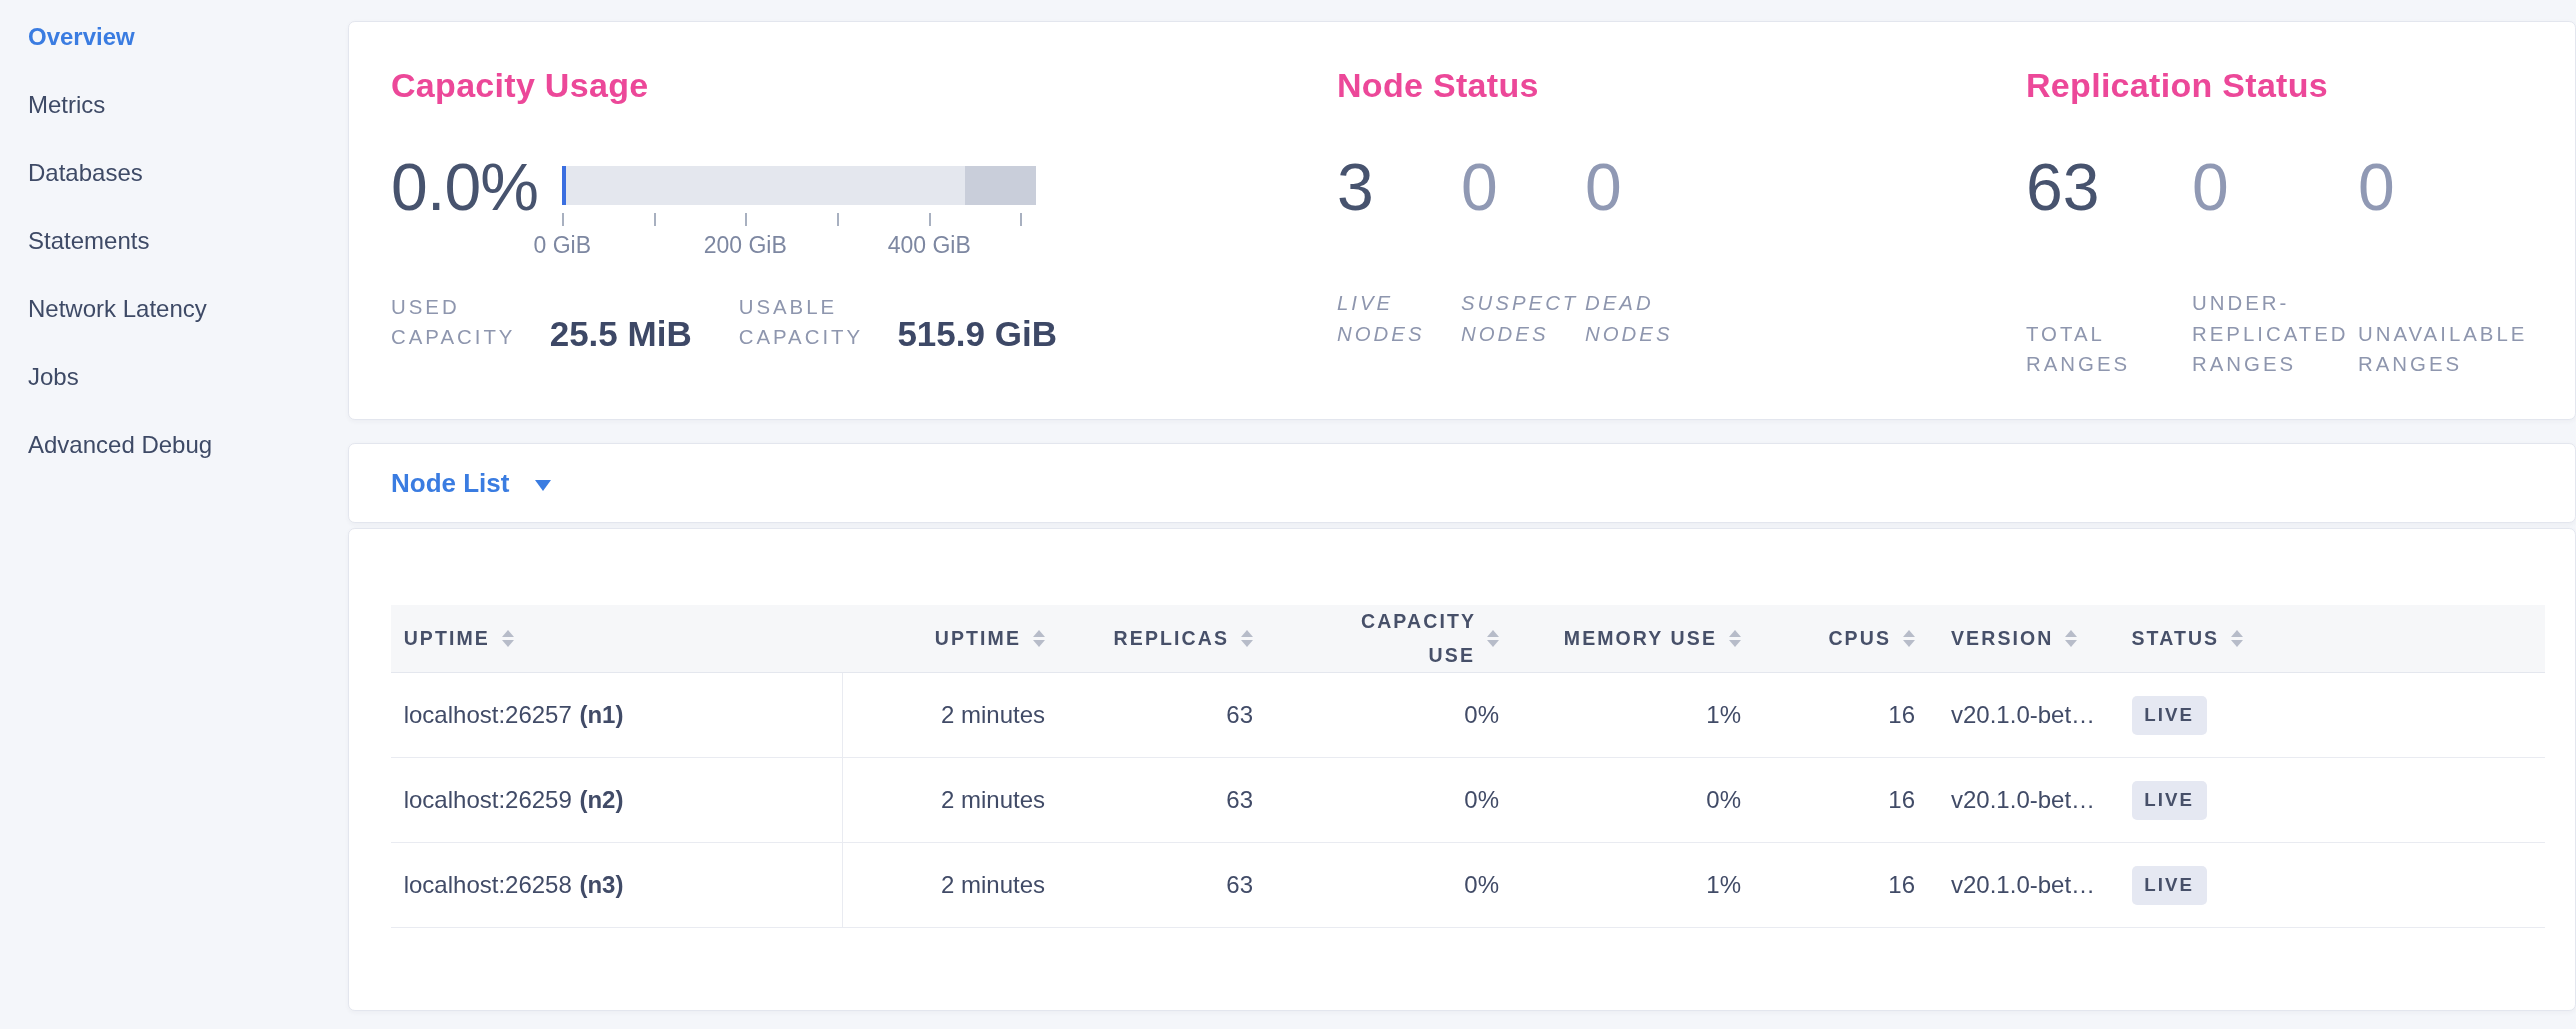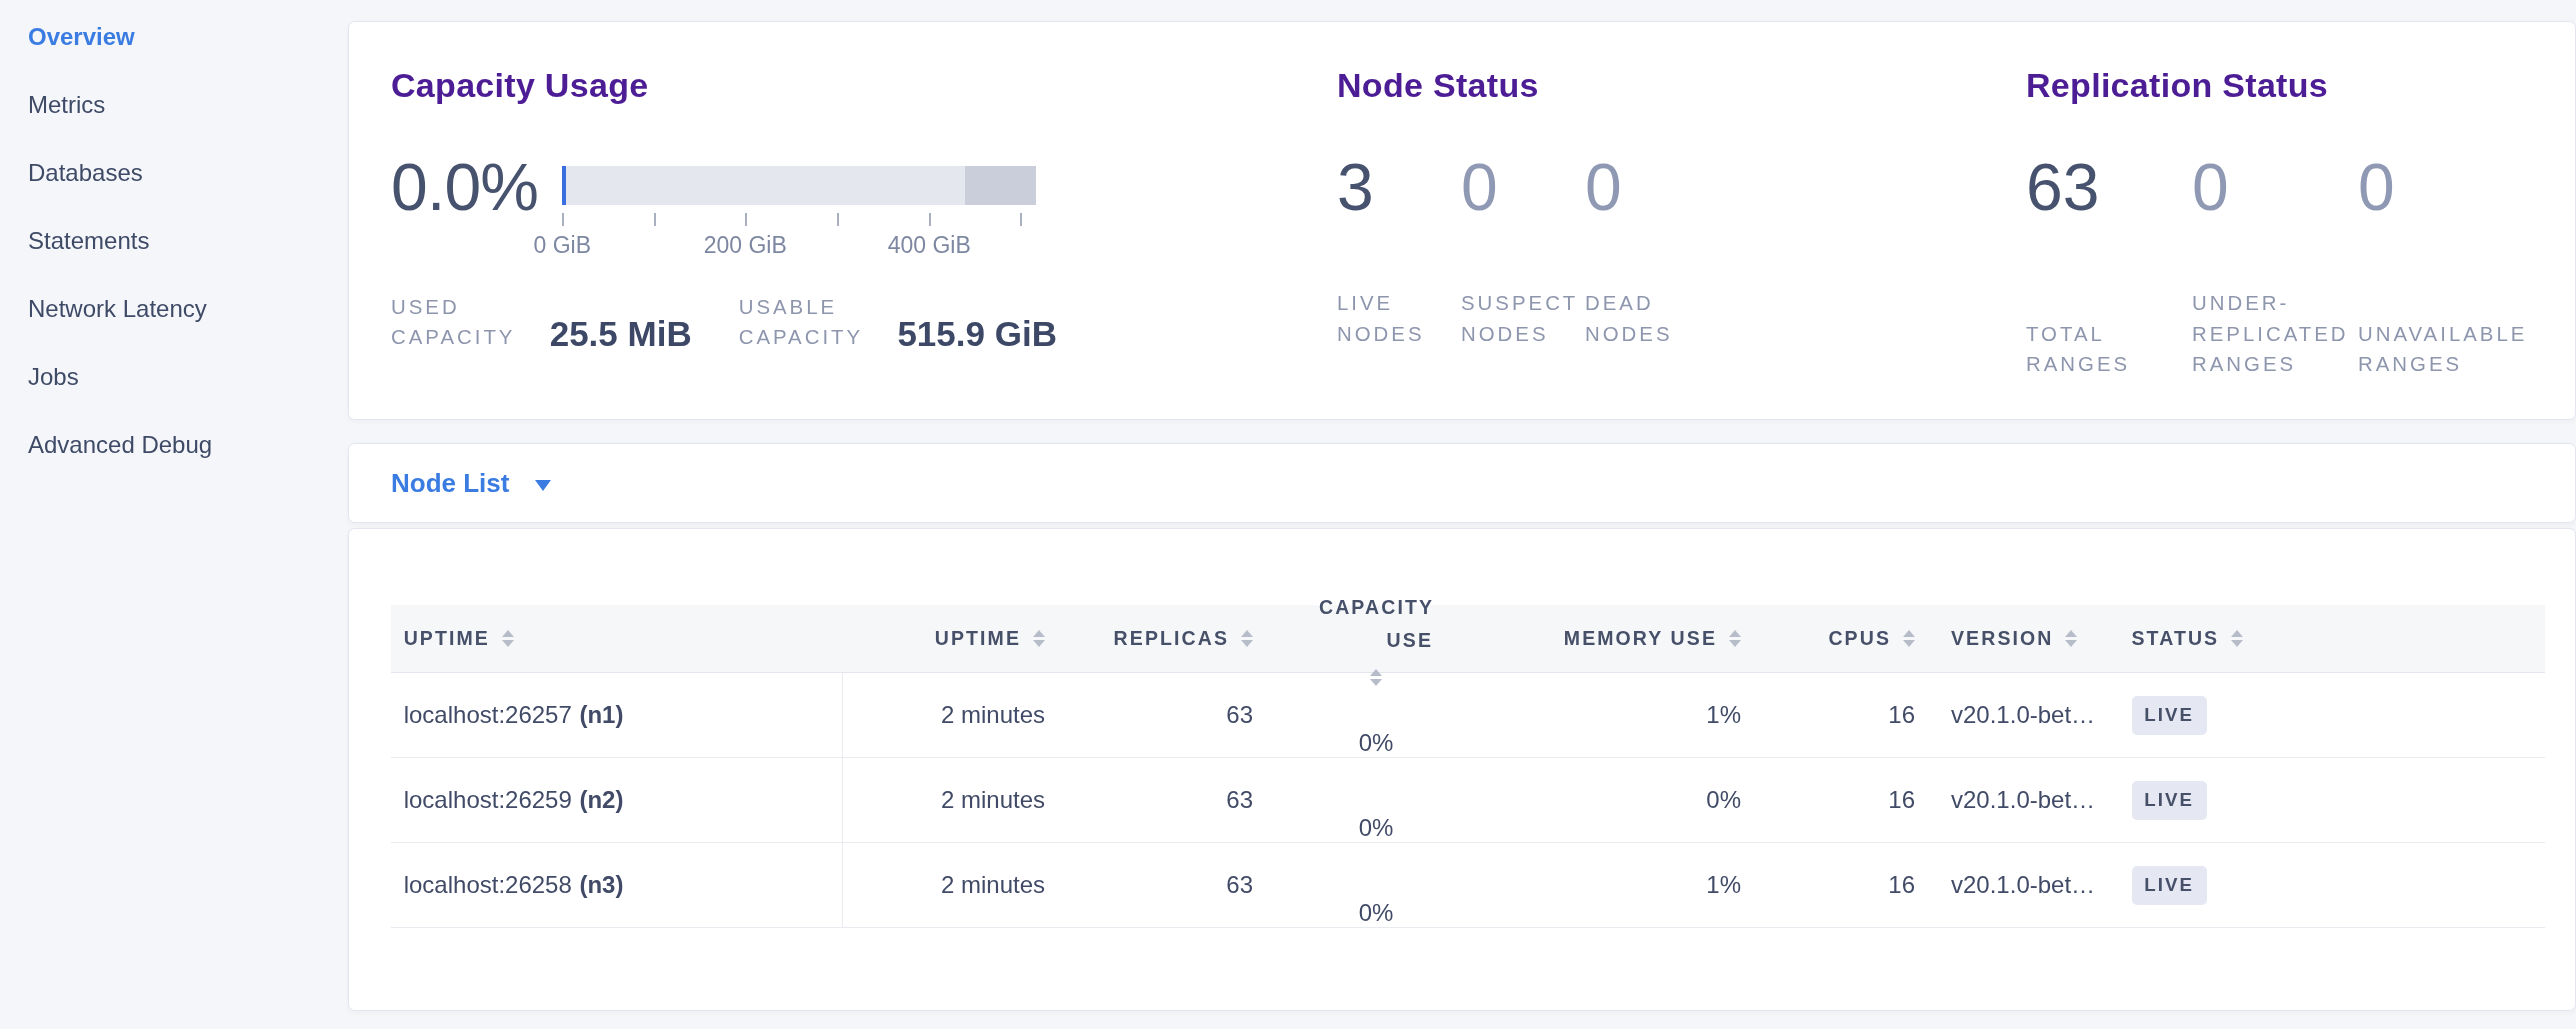--- a/index.html
+++ b/index.html
@@ -21,21 +21,21 @@
 
   
   .main { flex:1; padding:21px 23px 0 0; display:flex; flex-direction:column; }
   .card {
     background:#ffffff; border:0.8px solid #e3e6ee; border-radius:6.8px;
     box-shadow:0 1.7px 4.2px rgba(40,50,80,0.04);
   }
 
   
   .summary-card { height:399px; display:flex; padding:44px 51px 0 42px; margin-bottom:23px; }
-  .sec-title { font-size:34px; font-weight:700; color:#4c1d95; letter-spacing:0.3px; }
+  .sec-title { font-size:34px; font-weight:700; color:#ec4899; letter-spacing:0.3px; }
   .section-capacity { width:946px; }
   .section-nodes    { width:689px; }
   .section-repl     { flex:1; }
 
   .gauge-row { display:flex; align-items:flex-start; margin-top:49px; }
   .big-num { font-size:66px; line-height:1; font-weight:500; color:#47536e; margin-right:24px; letter-spacing:-0.8px; }
   .gauge { width:474px; position:relative; margin-top:12px; }
   .gauge-track { height:39px; background:#e4e7ee; position:relative; }
   .gauge-secondary { position:absolute; top:0; bottom:0; left:85%; right:0; background:#c9ceda; }
   .gauge-used { position:absolute; top:0; bottom:0; left:0; width:3.4px; background:#3b6fe0; }
@@ -54,21 +54,21 @@
   .stat-nums { display:flex; margin-top:49px; }
   .stat-num { font-size:66px; line-height:1; font-weight:500; color:#9099b4; }
   .stat-num.primary { color:#47536e; }
   .section-nodes .stat-num { width:124px; }
   .section-repl  .stat-num { width:166px; }
   .stat-labels { display:flex; align-items:flex-end; margin-top:68px; }
   .stat-label {
     font-size:20.4px; font-weight:500; letter-spacing:3px; color:#8e96ae;
     line-height:1.5; text-transform:uppercase;
   }
-  .section-nodes .stat-label { width:124px; padding-right:13.6px; }
+  .section-nodes .stat-label { width:124px; padding-right:13.6px;font-style:italic; }
   .section-repl  .stat-label { width:166px; padding-right:12px; }
 
   
   .selector-card { height:80px; display:flex; align-items:center; padding:0 42px; margin-bottom:5.1px; }
   .selector { display:flex; align-items:center; gap:25.5px; cursor:pointer; }
   .selector-label { color:#3a7ce1; font-size:26px; font-weight:700; }
   .caret-down {
     width:0; height:0; margin-top:4.2px;
     border-left:8.5px solid transparent; border-right:8.5px solid transparent;
     border-top:11px solid #3a7ce1;
@@ -84,21 +84,21 @@
     border-bottom:0.8px solid #e4e7ee;
     font-size:19.5px; font-weight:700; letter-spacing:2.1px; color:#475069;
   }
   .th { display:flex; align-items:center; gap:12px; }
   .th.right { justify-content:flex-end; }
   .th-wrap { width:114px; text-align:right; line-height:1.7; }
 
   .c1 { width:452px; padding-left:12.7px; }
   .c2 { width:202px; }
   .c3 { width:208px; }
-  .c4 { width:246px;flex-direction:column; }
+  .c4 { width:246px; }
   .c5 { width:242px; }
   .c6 { width:174px; }
   .c7 { width:208px; padding-left:36px; }
   .c8 { flex:1; padding-left:8.5px; }
 
   .sort { display:flex; flex-direction:column; gap:3.4px; flex-shrink:0; cursor:pointer; }
   .tri-up   { width:0; height:0; border-left:6.8px solid transparent; border-right:6.8px solid transparent; border-bottom:7.6px solid #b7bcc9; }
   .tri-down { width:0; height:0; border-left:6.8px solid transparent; border-right:6.8px solid transparent; border-top:7.6px solid #b7bcc9; }
 
   .trow {

